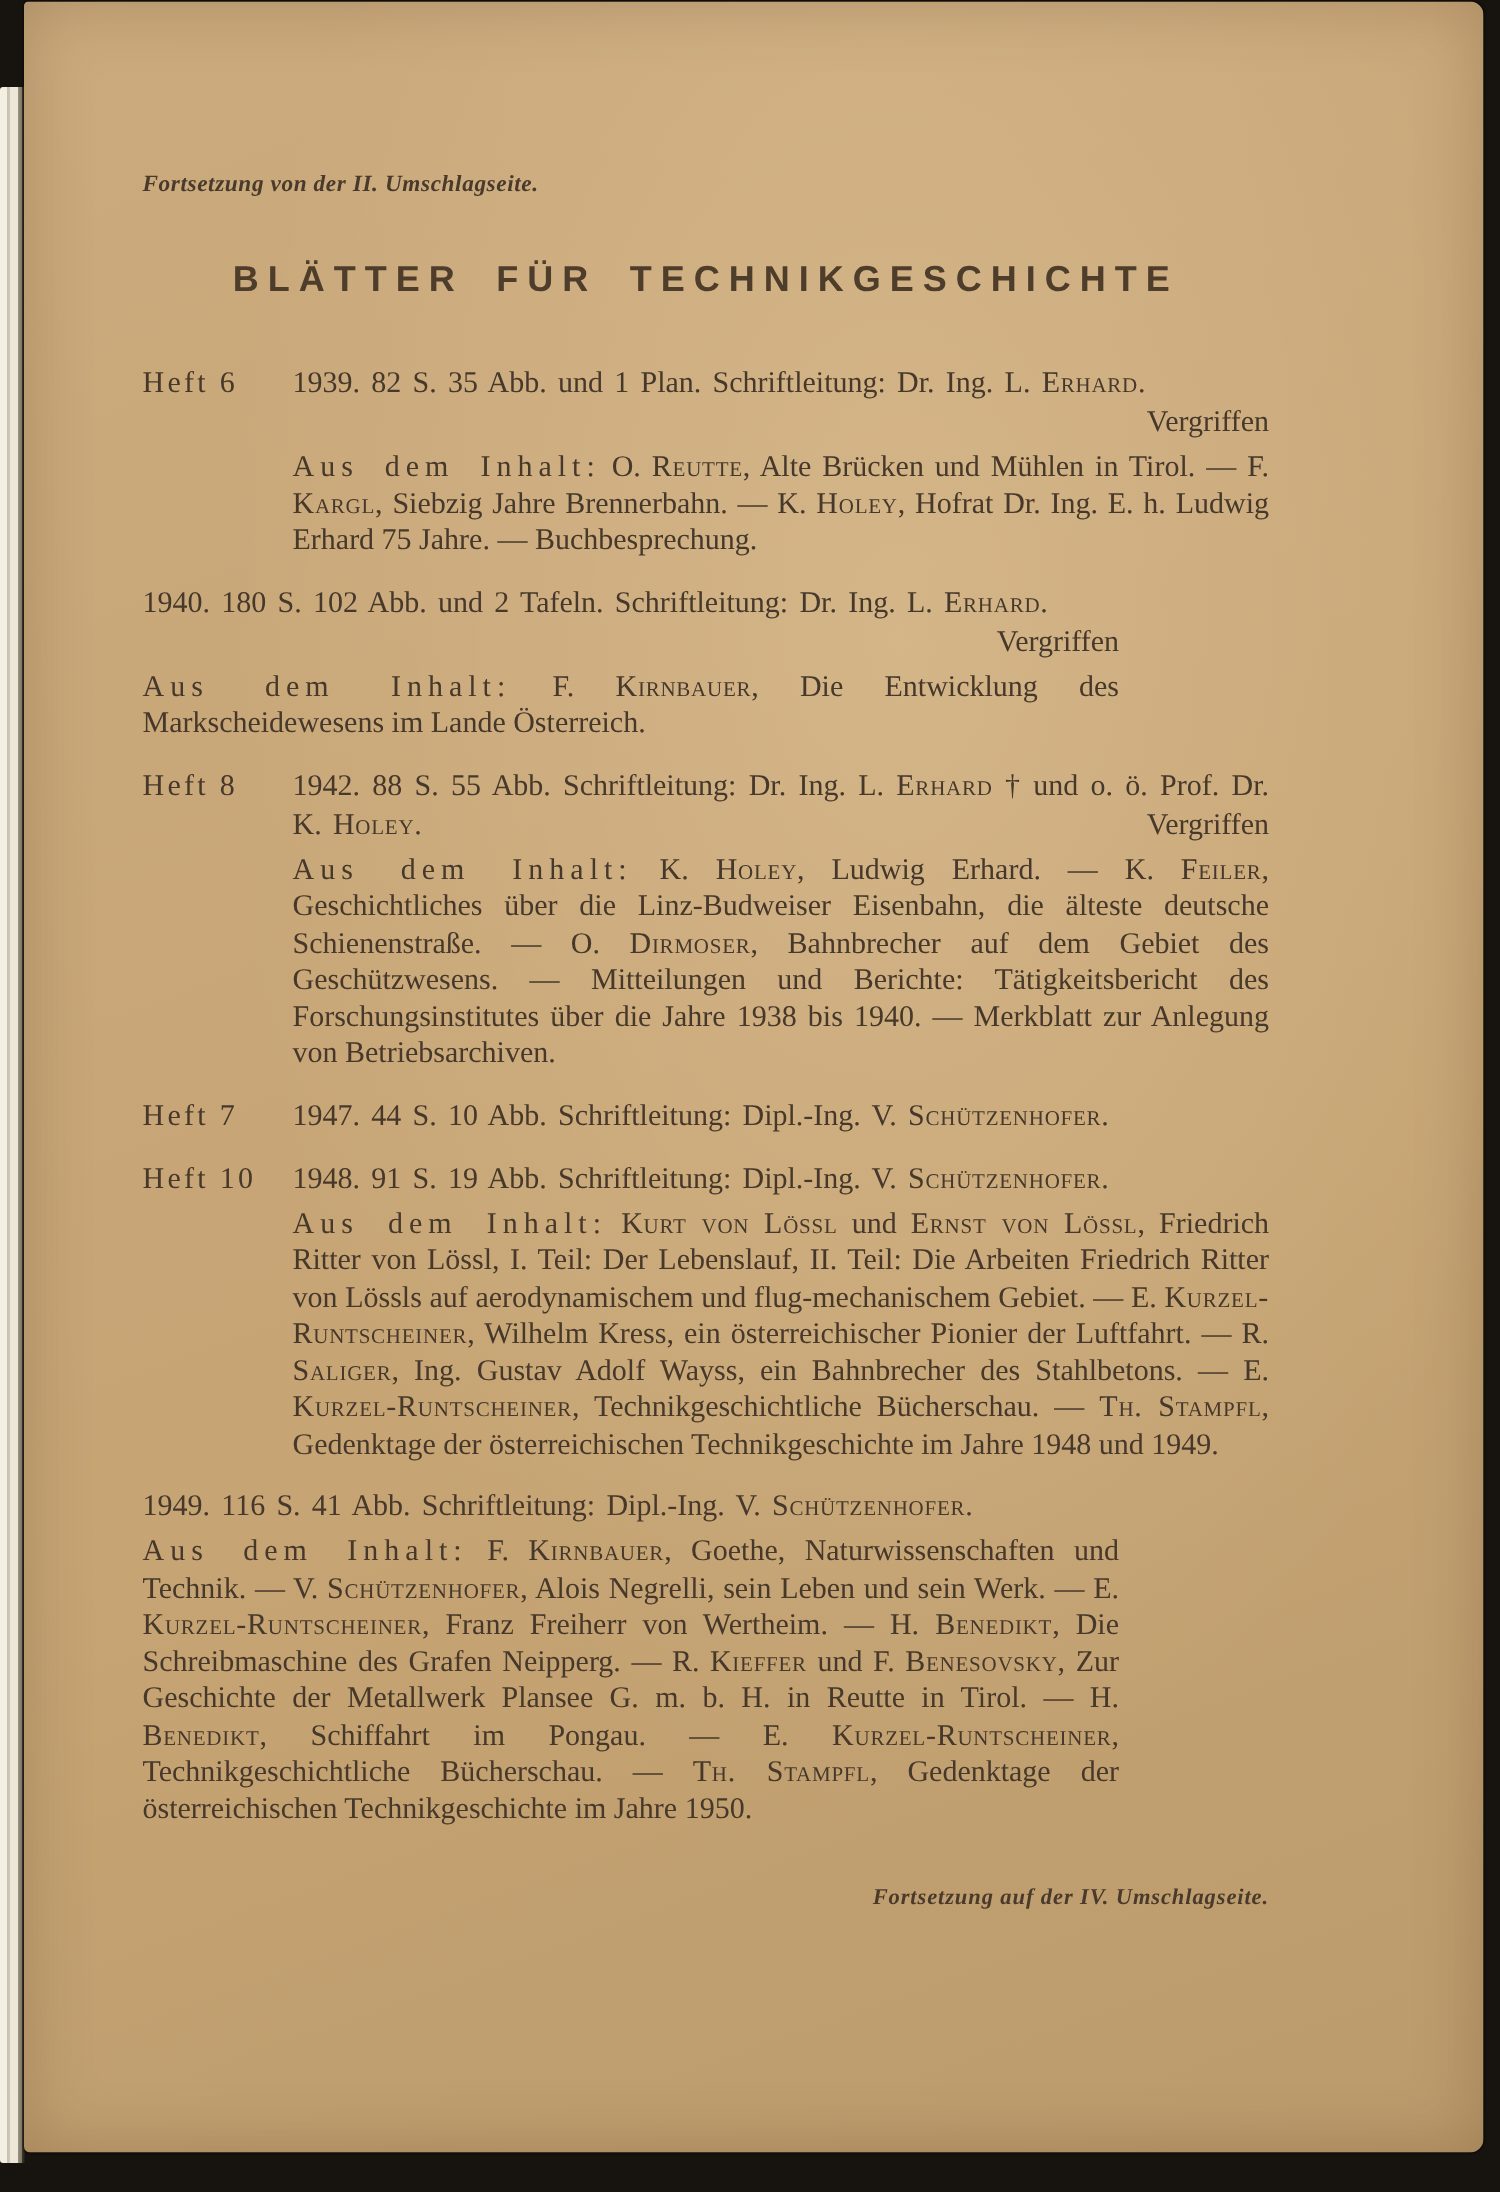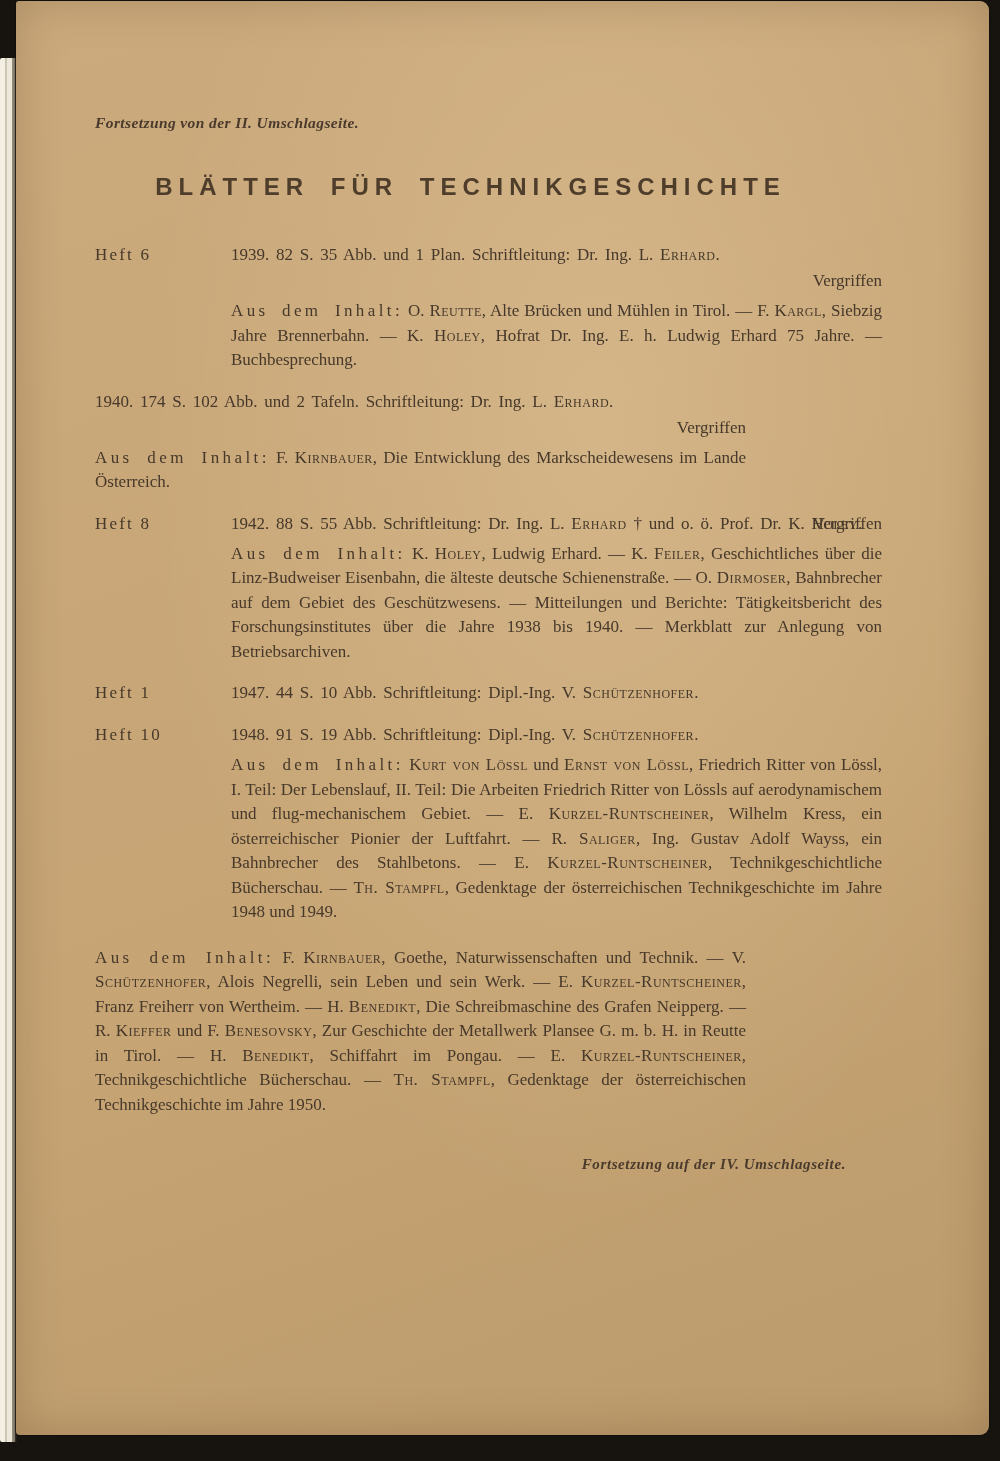--- a/index.html
+++ b/index.html
@@ -41,22 +41,21 @@
   .title{
     margin:40px 0 12px 0;text-align:center;
     font-family:"Liberation Sans", sans-serif;
     font-weight:bold;font-size:24px;line-height:28px;
     letter-spacing:6px;word-spacing:9px;color:#4e3d2b;
   }
   .heft-list{margin-top:41px;}
   .heft{
     display:grid;grid-template-columns:100px 1fr;
     margin-bottom:16px;
-    font-size:17px;
-    gap:36px;
+    font-size:20px;
   }
   .heft-label{
     letter-spacing:2.2px;line-height:26px;white-space:nowrap;
   }
   .heft-body{width:651px;}
   .headline{
     line-height:26px;text-align:justify;word-spacing:2.5px;position:relative;
   }
   .vergriffen{white-space:nowrap;}
   .heft:not(.verg-inline) .vergriffen{display:block;text-align:right;}
@@ -85,50 +84,51 @@
   <div class="heft">
     <div class="heft-label">Heft 6</div>
     <div class="heft-body">
       <div class="headline"><span class="hseg"><span>1939. 82 S. 35 Abb. und 1 Plan. Schriftleitung: Dr. Ing. L. </span><span class="sc">Erhard</span><span>.</span></span><span class="vergriffen">Vergriffen</span></div>
       <div class="content-par"><span class="ls">Aus dem Inhalt:</span><span> O. </span><span class="sc">Reutte</span><span>, Alte Brücken und Mühlen in Tirol. — F. </span><span class="sc">Kargl</span><span>, Siebzig Jahre Brennerbahn. — K. </span><span class="sc">Holey</span><span>, Hofrat Dr. Ing. E. h. Ludwig Erhard 75 Jahre. — Buchbesprechung.</span></div>
     </div>
   </div>
 
   <div class="heft">
     <div class="heft-body">
-      <div class="headline"><span class="hseg"><span>1940. 174 S. 102 Abb. und 2 Tafeln. Schriftleitung: Dr. Ing. L. </span><span class="sc">Erhard</span><span>.</span></span><span class="vergriffen">Vergriffen</span></div>
+      <div class="headline"><span class="hseg"><span>1940. 180 S. 102 Abb. und 2 Tafeln. Schriftleitung: Dr. Ing. L. </span><span class="sc">Erhard</span><span>.</span></span><span class="vergriffen">Vergriffen</span></div>
       <div class="content-par"><span class="ls">Aus dem Inhalt:</span><span> F. </span><span class="sc">Kirnbauer</span><span>, Die Entwicklung des Markscheidewesens im Lande Österreich.</span></div>
     </div>
   </div>
 
   <div class="heft verg-inline">
     <div class="heft-label">Heft 8</div>
     <div class="heft-body">
       <div class="headline"><span class="hseg"><span>1942. 88 S. 55 Abb. Schriftleitung: Dr. Ing. L. </span><span class="sc">Erhard</span><span> † und o. ö. Prof. Dr. K. </span><span class="sc">Holey</span><span>.</span></span><span class="vergriffen">Vergriffen</span></div>
       <div class="content-par"><span class="ls">Aus dem Inhalt:</span><span> K. </span><span class="sc">Holey</span><span>, Ludwig Erhard. — K. </span><span class="sc">Feiler</span><span>, Geschichtliches über die Linz-Budweiser Eisenbahn, die älteste deutsche Schienenstraße. — O. </span><span class="sc">Dirmoser</span><span>, Bahnbrecher auf dem Gebiet des Geschützwesens. — Mitteilungen und Berichte: Tätigkeitsbericht des Forschungsinstitutes über die Jahre 1938 bis 1940. — Merkblatt zur Anlegung von Betriebsarchiven.</span></div>
     </div>
   </div>
 
   <div class="heft no-verg">
-    <div class="heft-label">Heft 1</div>
+    <div class="heft-label">Heft 7</div>
     <div class="heft-body">
       <div class="headline"><span class="hseg"><span>1947. 44 S. 10 Abb. Schriftleitung: Dipl.-Ing. V. </span><span class="sc">Schützenhofer</span><span>.</span></span></div>
     </div>
   </div>
 
   <div class="heft no-verg">
     <div class="heft-label">Heft 10</div>
     <div class="heft-body">
       <div class="headline"><span class="hseg"><span>1948. 91 S. 19 Abb. Schriftleitung: Dipl.-Ing. V. </span><span class="sc">Schützenhofer</span><span>.</span></span></div>
       <div class="content-par"><span class="ls">Aus dem Inhalt:</span><span> </span><span class="sc">Kurt von Lössl</span><span> und </span><span class="sc">Ernst von Lössl</span><span>, Friedrich Ritter von Lössl, I. Teil: Der Lebenslauf, II. Teil: Die Arbeiten Friedrich Ritter von Lössls auf aerodynamischem und flug-mechanischem Gebiet. — E. </span><span class="sc">Kurzel-Runtscheiner</span><span>, Wilhelm Kress, ein österreichischer Pionier der Luftfahrt. — R. </span><span class="sc">Saliger</span><span>, Ing. Gustav Adolf Wayss, ein Bahnbrecher des Stahlbetons. — E. </span><span class="sc">Kurzel-Runtscheiner</span><span>, Technikgeschichtliche Bücherschau. — </span><span class="sc">Th. Stampfl</span><span>, Gedenktage der österreichischen Technikgeschichte im Jahre 1948 und 1949.</span></div>
     </div>
   </div>
 
   <div class="heft no-verg">
     <div class="heft-body">
+      <div class="headline"><span class="hseg"><span>1949. 116 S. 41 Abb. Schriftleitung: Dipl.-Ing. V. </span><span class="sc">Schützenhofer</span><span>.</span></span></div>
       <div class="content-par"><span class="ls">Aus dem Inhalt:</span><span> F. </span><span class="sc">Kirnbauer</span><span>, Goethe, Naturwissenschaften und Technik. — V. </span><span class="sc">Schützenhofer</span><span>, Alois Negrelli, sein Leben und sein Werk. — E. </span><span class="sc">Kurzel-Runtscheiner</span><span>, Franz Freiherr von Wertheim. — H. </span><span class="sc">Benedikt</span><span>, Die Schreibmaschine des Grafen Neipperg. — R. </span><span class="sc">Kieffer</span><span> und F. </span><span class="sc">Benesovsky</span><span>, Zur Geschichte der Metallwerk Plansee G. m. b. H. in Reutte in Tirol. — H. </span><span class="sc">Benedikt</span><span>, Schiffahrt im Pongau. — E. </span><span class="sc">Kurzel-Runtscheiner</span><span>, Technikgeschichtliche Bücherschau. — </span><span class="sc">Th. Stampfl</span><span>, Gedenktage der österreichischen Technikgeschichte im Jahre 1950.</span></div>
     </div>
   </div>
 </div>
       <div class="bottom-note">Fortsetzung auf der IV. Umschlagseite.</div>
     </div>
   </div>
 </div>
 
 </body></html>

